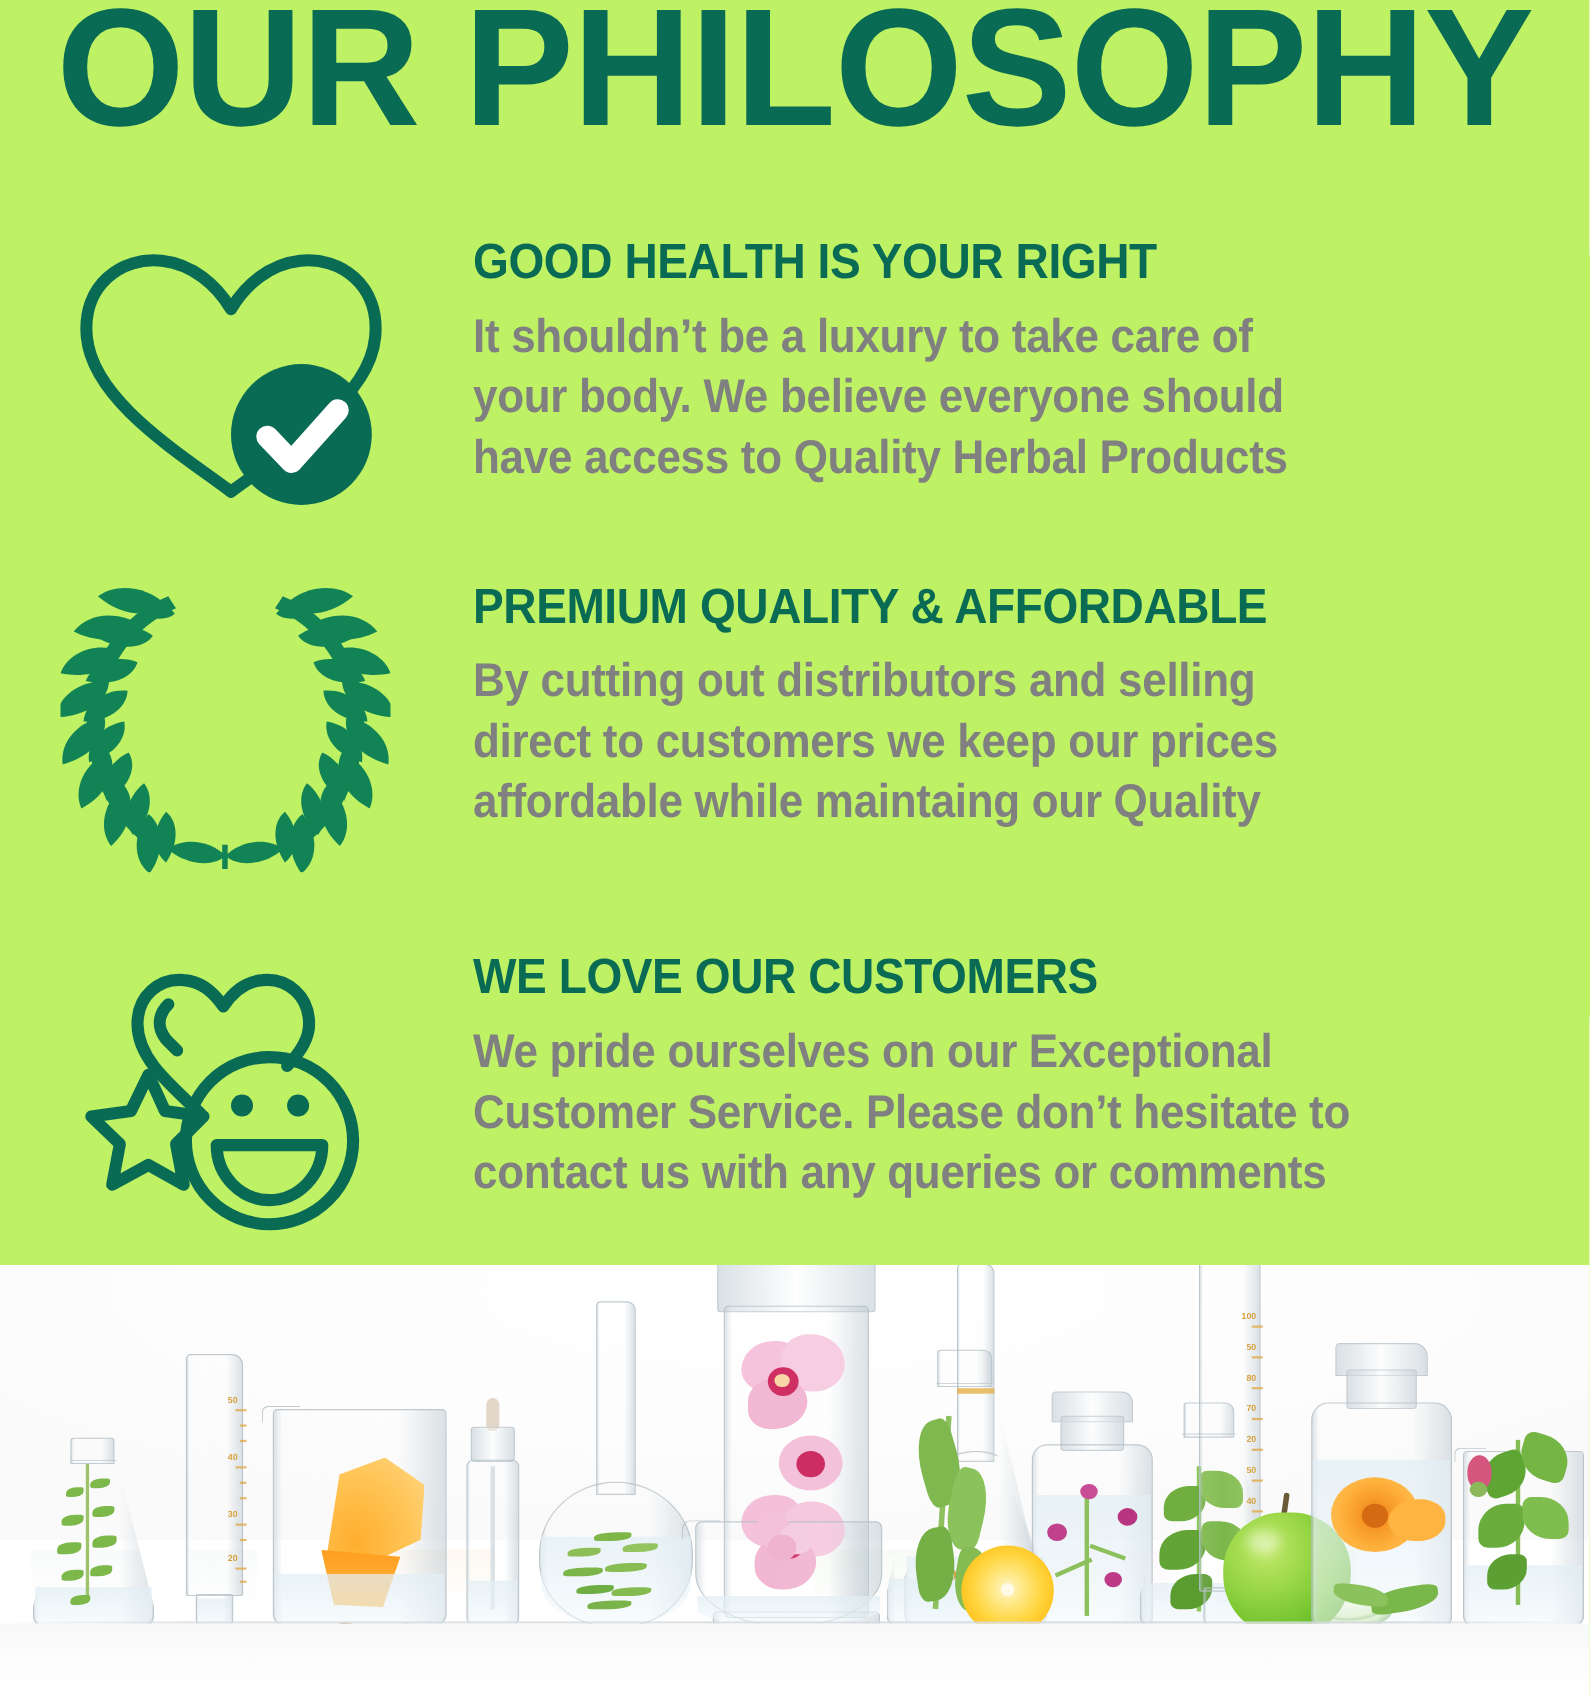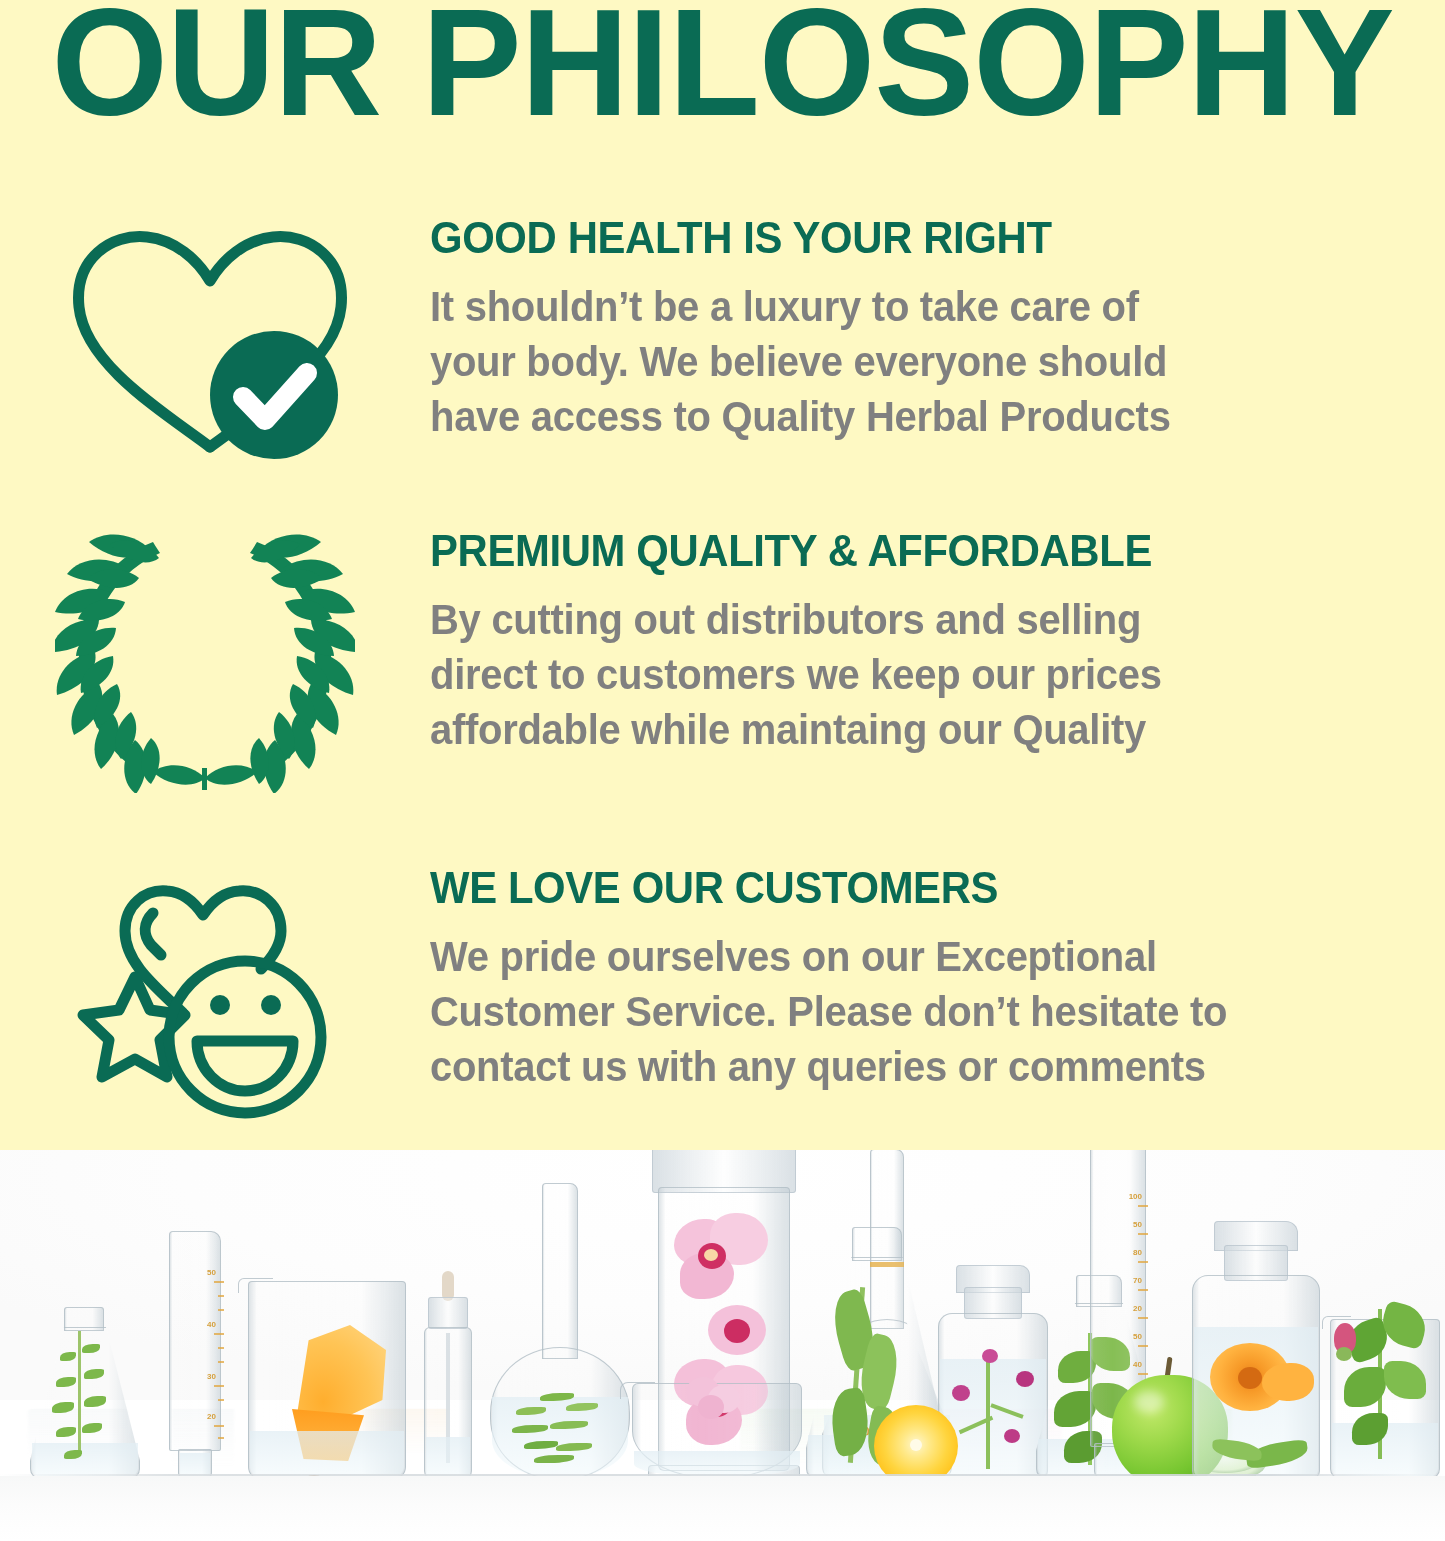--- a/index.html
+++ b/index.html
@@ -1,21 +1,21 @@
 <!DOCTYPE html>
 <html><head>
 <meta charset="utf-8">
 <style>
   html,body{margin:0;padding:0;background:#fff;}
   body{
     width:1445px;height:1541px;position:relative;overflow:hidden;
     font-family:"Liberation Sans","DejaVu Sans",sans-serif;
     -webkit-font-smoothing:antialiased;
   }
-  .page{position:absolute;inset:0;background:#fef9c3;}
+  .page{position:absolute;inset:0;background:#bef264;}
 
   
   .title{
     position:absolute;left:0;top:-14px;width:1445px;
     text-align:center;
     color:#0a6b54;
     font-weight:bold;
     font-size:152px;
     line-height:152px;
     letter-spacing:-1px;

